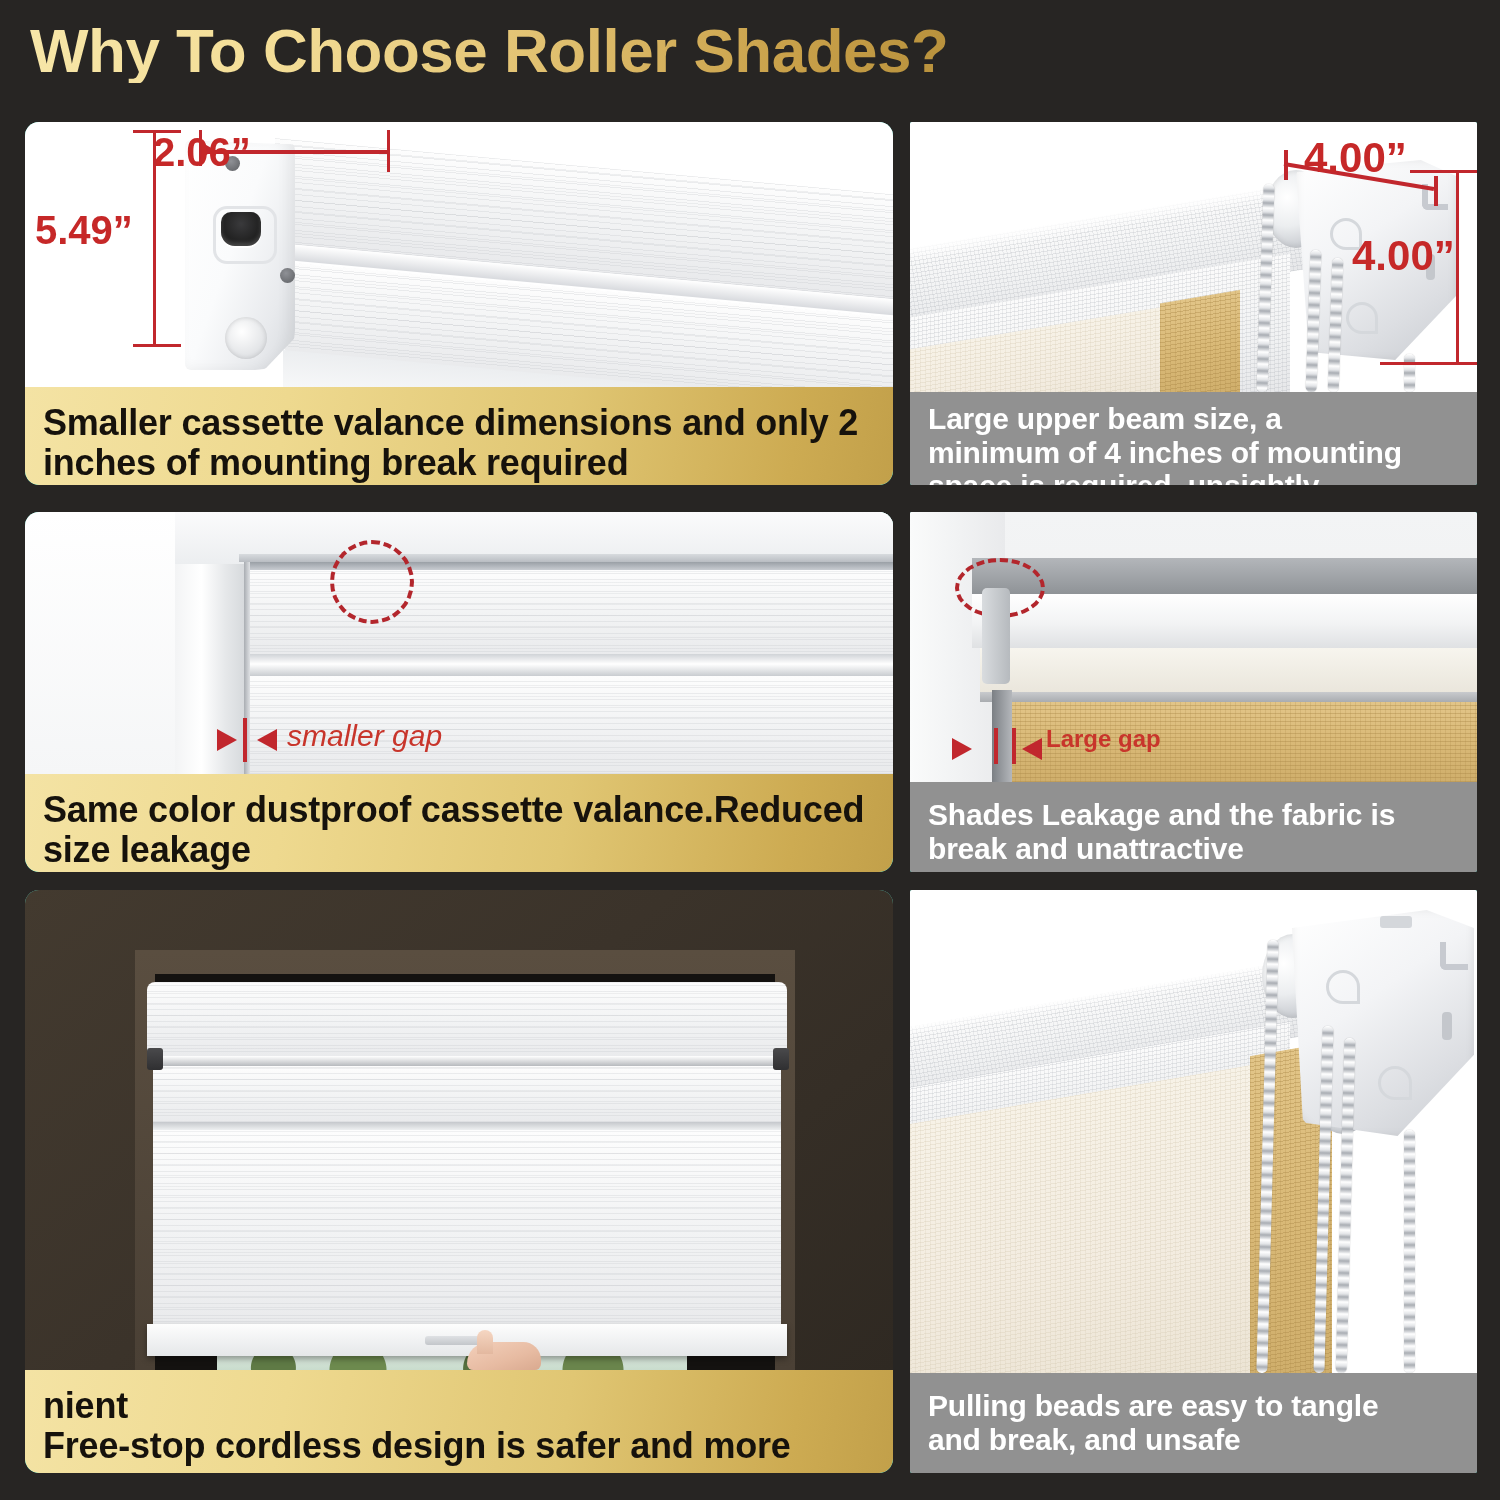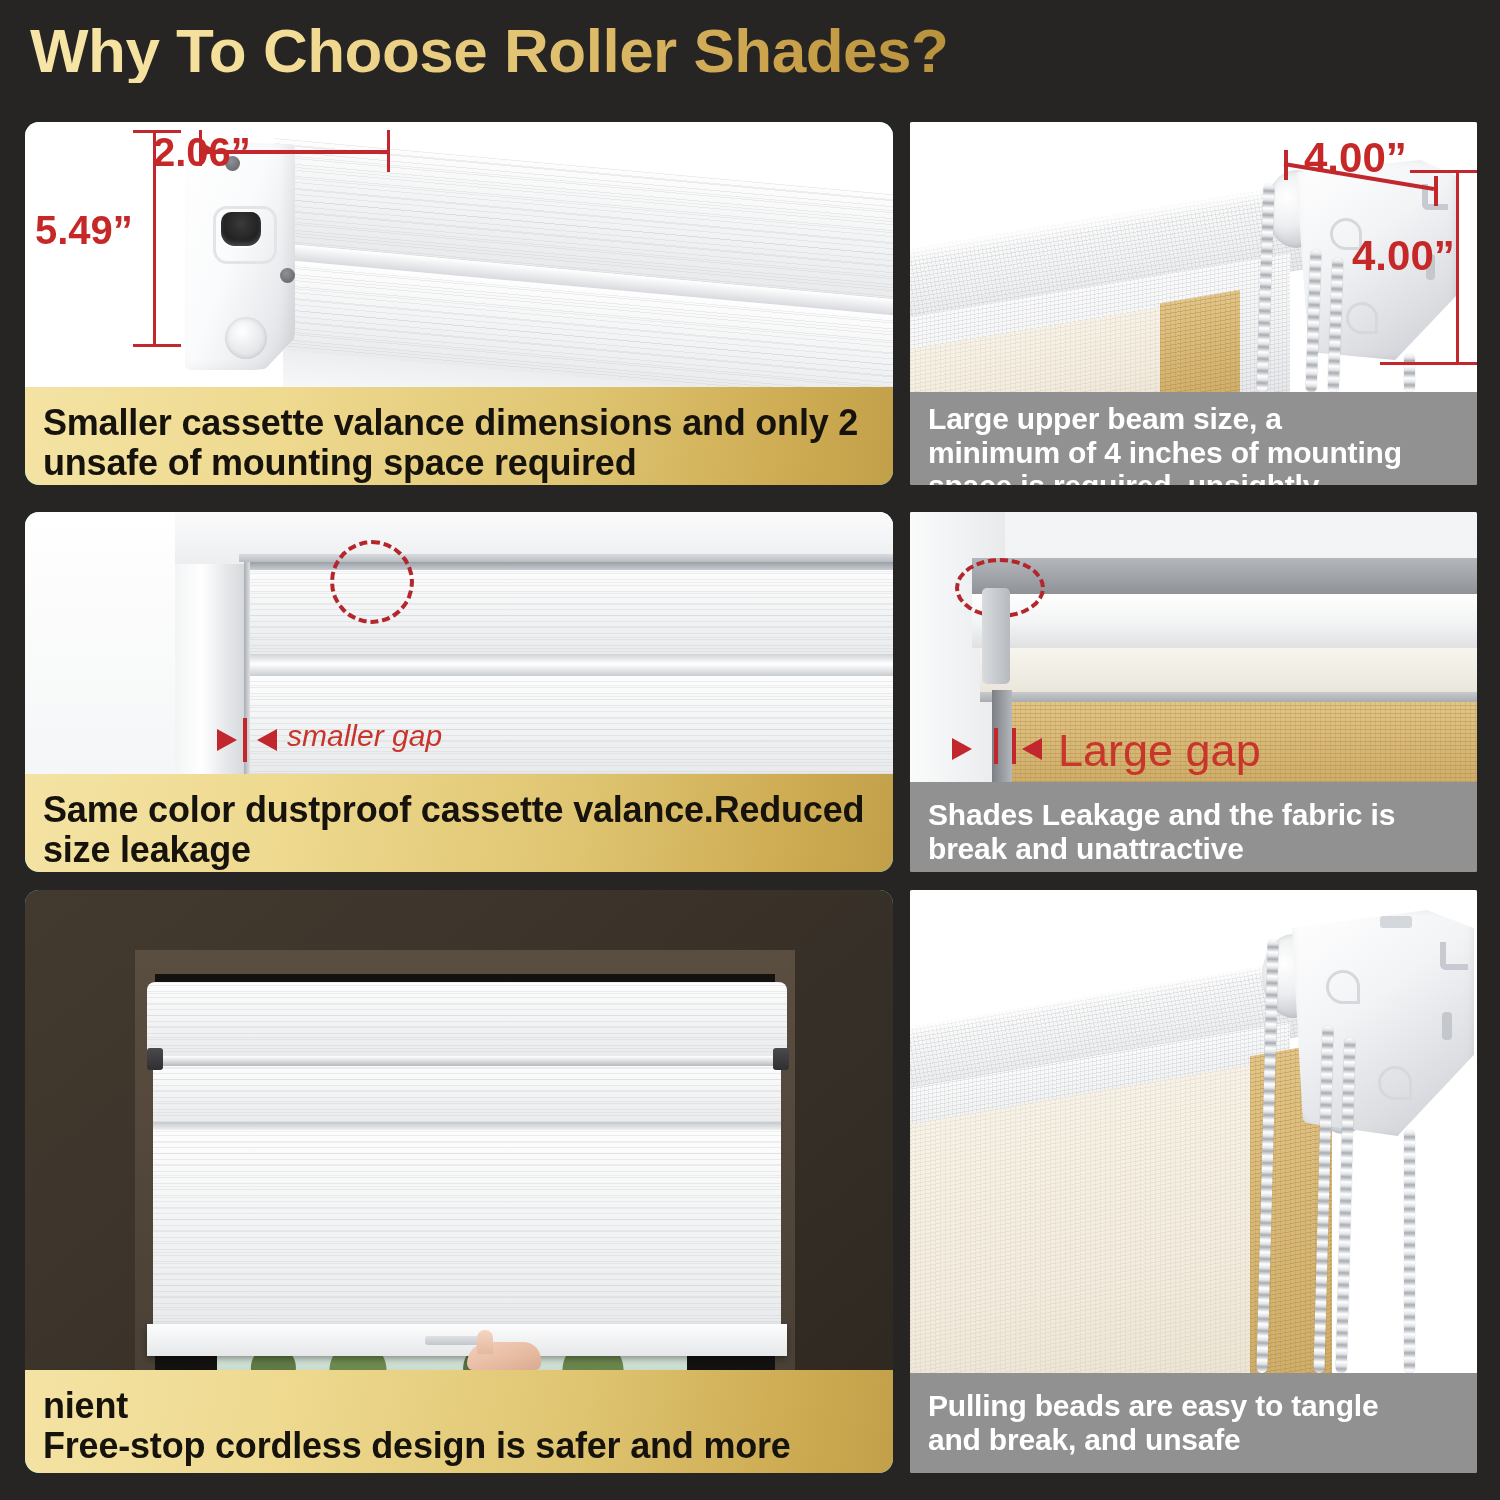--- a/index.html
+++ b/index.html
@@ -222,21 +222,21 @@
 
     <div class="dim-tick" style="left:108px;top:8px;width:48px;height:3px;"></div>
     <div class="dim-tick" style="left:108px;top:222px;width:48px;height:3px;"></div>
     <div class="dim-line" style="left:128px;top:8px;width:3px;height:217px;"></div>
     <div class="dim-label" style="left:10px;top:86px;font-size:40px;">5.49”</div>
   </div>
 
   <div class="caption good" style="height:98px;">
     <div>
       <span>Smaller cassette valance dimensions and only 2</span>
-      <span>unsafe of mounting space required</span>
+      <span>inches of mounting break required</span>
     </div>
   </div>
 </div>
 
 <div class="panel right" style="left:910px; top:122px; width:567px; height:363px;">
   <div class="photo" style="height:270px;">
     <div class="ph-bg" style="background:#ffffff;"></div>
 
     <div style="position:absolute;left:-20px;top:58px;width:430px;height:86px;
                 transform:rotate(-9.5deg);transform-origin:right center;" class="fabric-mesh"></div>
@@ -355,21 +355,21 @@
 
     <div class="dashed-circle" style="left:45px;top:46px;width:82px;height:52px;"></div>
 
     <div style="position:absolute;left:72px;top:76px;width:28px;height:96px;
                 background:linear-gradient(90deg,#d9dcdf,#b6babe);border-radius:5px;"></div>
 
     <div class="arrow-r" style="left:42px;top:226px;"></div>
     <div class="gap-bar" style="left:84px;top:216px;height:36px;"></div>
     <div class="gap-bar" style="left:102px;top:216px;height:36px;"></div>
     <div class="arrow-l" style="left:112px;top:226px;"></div>
-    <div class="gap-label" style="left:148px;top:213px;font-size:45px;">Large gap</div>
+    <div class="gap-label" style="left:136px;top:213px;font-size:24px;font-weight:bold;">Large gap</div>
   </div>
 
   <div class="caption bad" style="height:90px;">
     <div>
       <span>Shades Leakage and the fabric is</span>
       <span>break and unattractive</span>
     </div>
   </div>
 </div>
 

